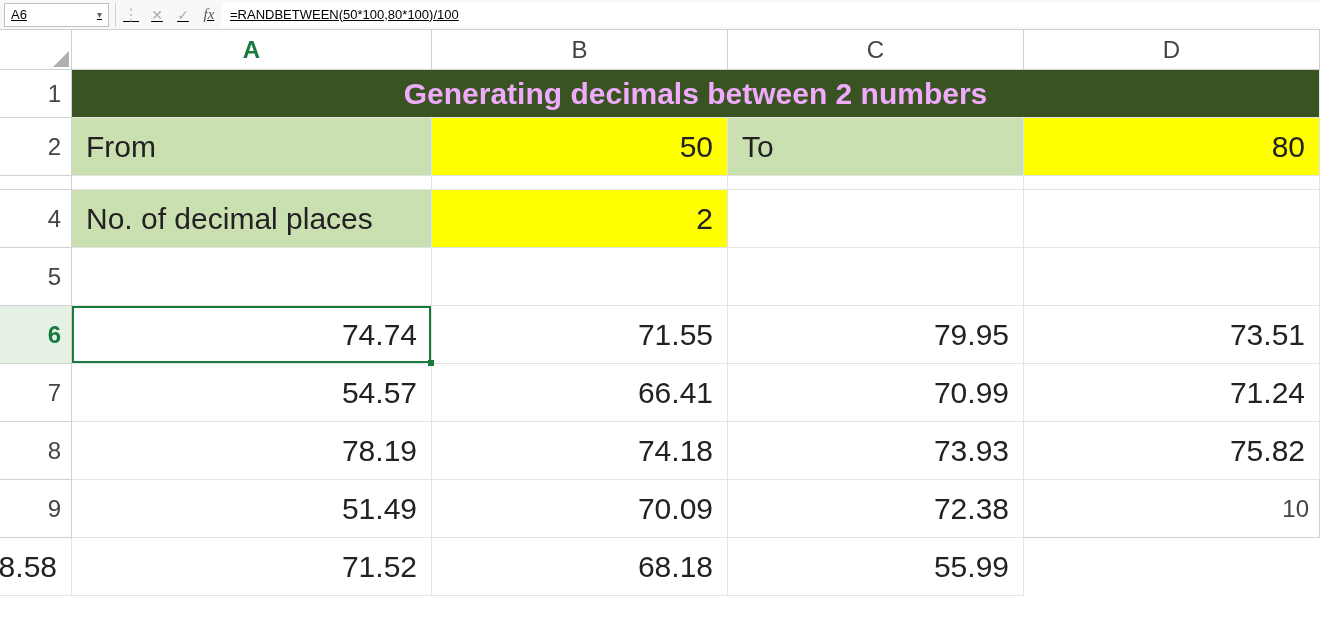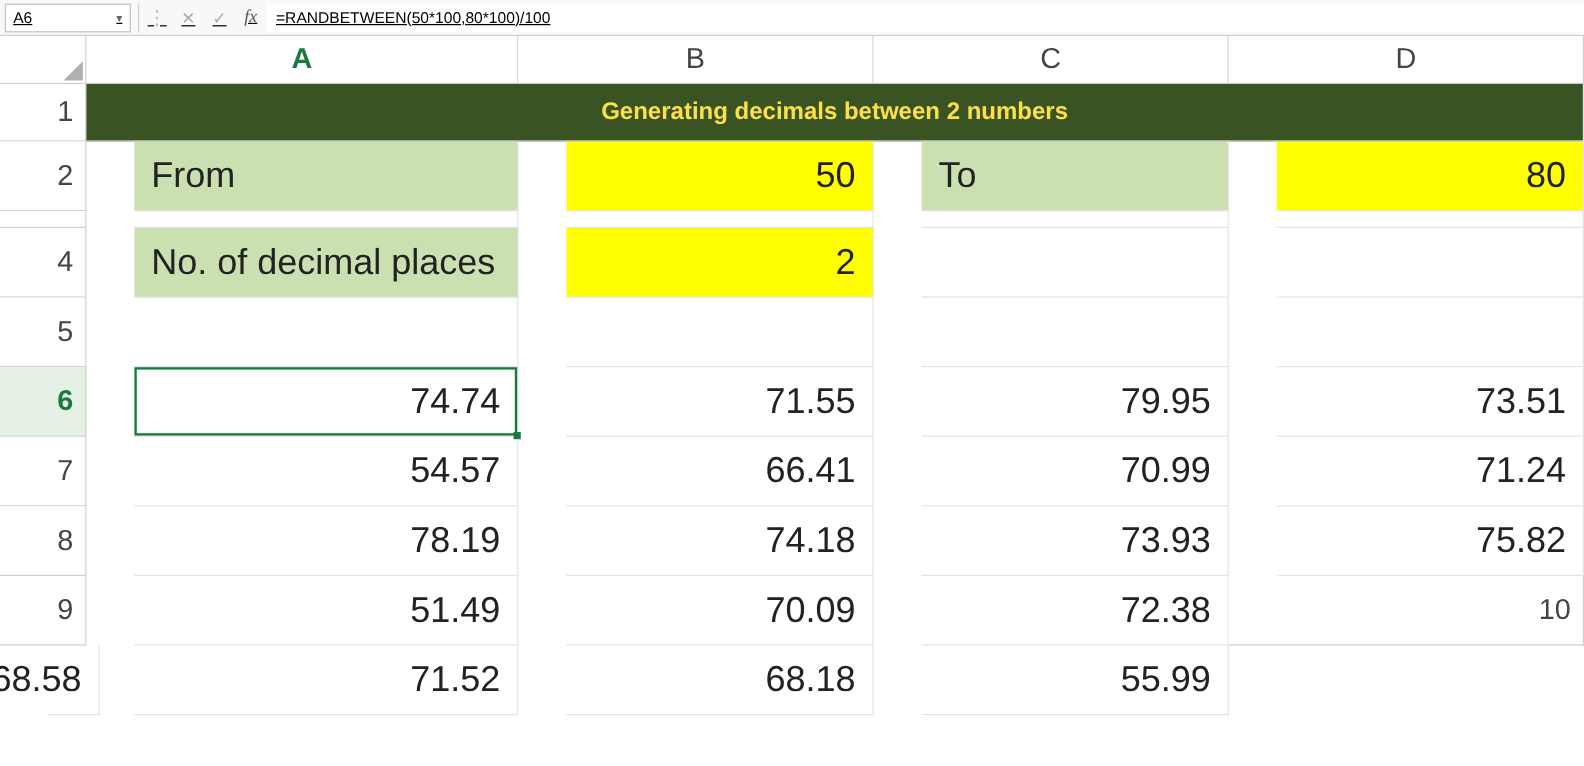--- a/index.html
+++ b/index.html
@@ -75,29 +75,29 @@
     .rowhdr {
       display: flex; align-items: center; justify-content: flex-end;
       padding-right: 10px;
       border-right: 1px solid #d0d0d0; border-bottom: 1px solid #d0d0d0;
       font-size: 24px; background: #fff; color: #444;
     }
     .rowhdr.sel { color: #1a7a3e; font-weight: 700; background: #e6f1e6; }
     .cell {
       border-right: 1px solid #e4e4e4; border-bottom: 1px solid #e4e4e4;
       display: flex; align-items: center; padding: 0 14px;
-      height: 58px; font-size: 30px; color:#222;margin-left:40px;
+      height: 58px; font-size: 30px; color:#222;
     }
     .cell.right { justify-content: flex-end; padding-left: 28px; }
     .cell.left  { justify-content: flex-start; }
     .title-row {
       grid-column: 2 / span 4;
-      background: #3a5323; color: #fde047; font-weight: 700;
+      background: #3a5323; color: #f0abfc; font-weight: 700;
       display: flex; align-items: center; justify-content: center;
-      height: 48px; font-size: 20px;
+      height: 48px; font-size: 30px;
       border-right: 1px solid #e4e4e4; border-bottom: 1px solid #e4e4e4;
     }
     .bg-green  { background: #cbe0b0; }
     .bg-yellow { background: #ffff00; }
     .row1 { height: 48px; }
     .row3 { height: 14px !important; }
     .selected-cell { position: relative; background:#fff; }
     .selected-cell::before {
       content: ""; position: absolute; inset: 0;
       border: 2px solid #1a7a3e; pointer-events: none;

